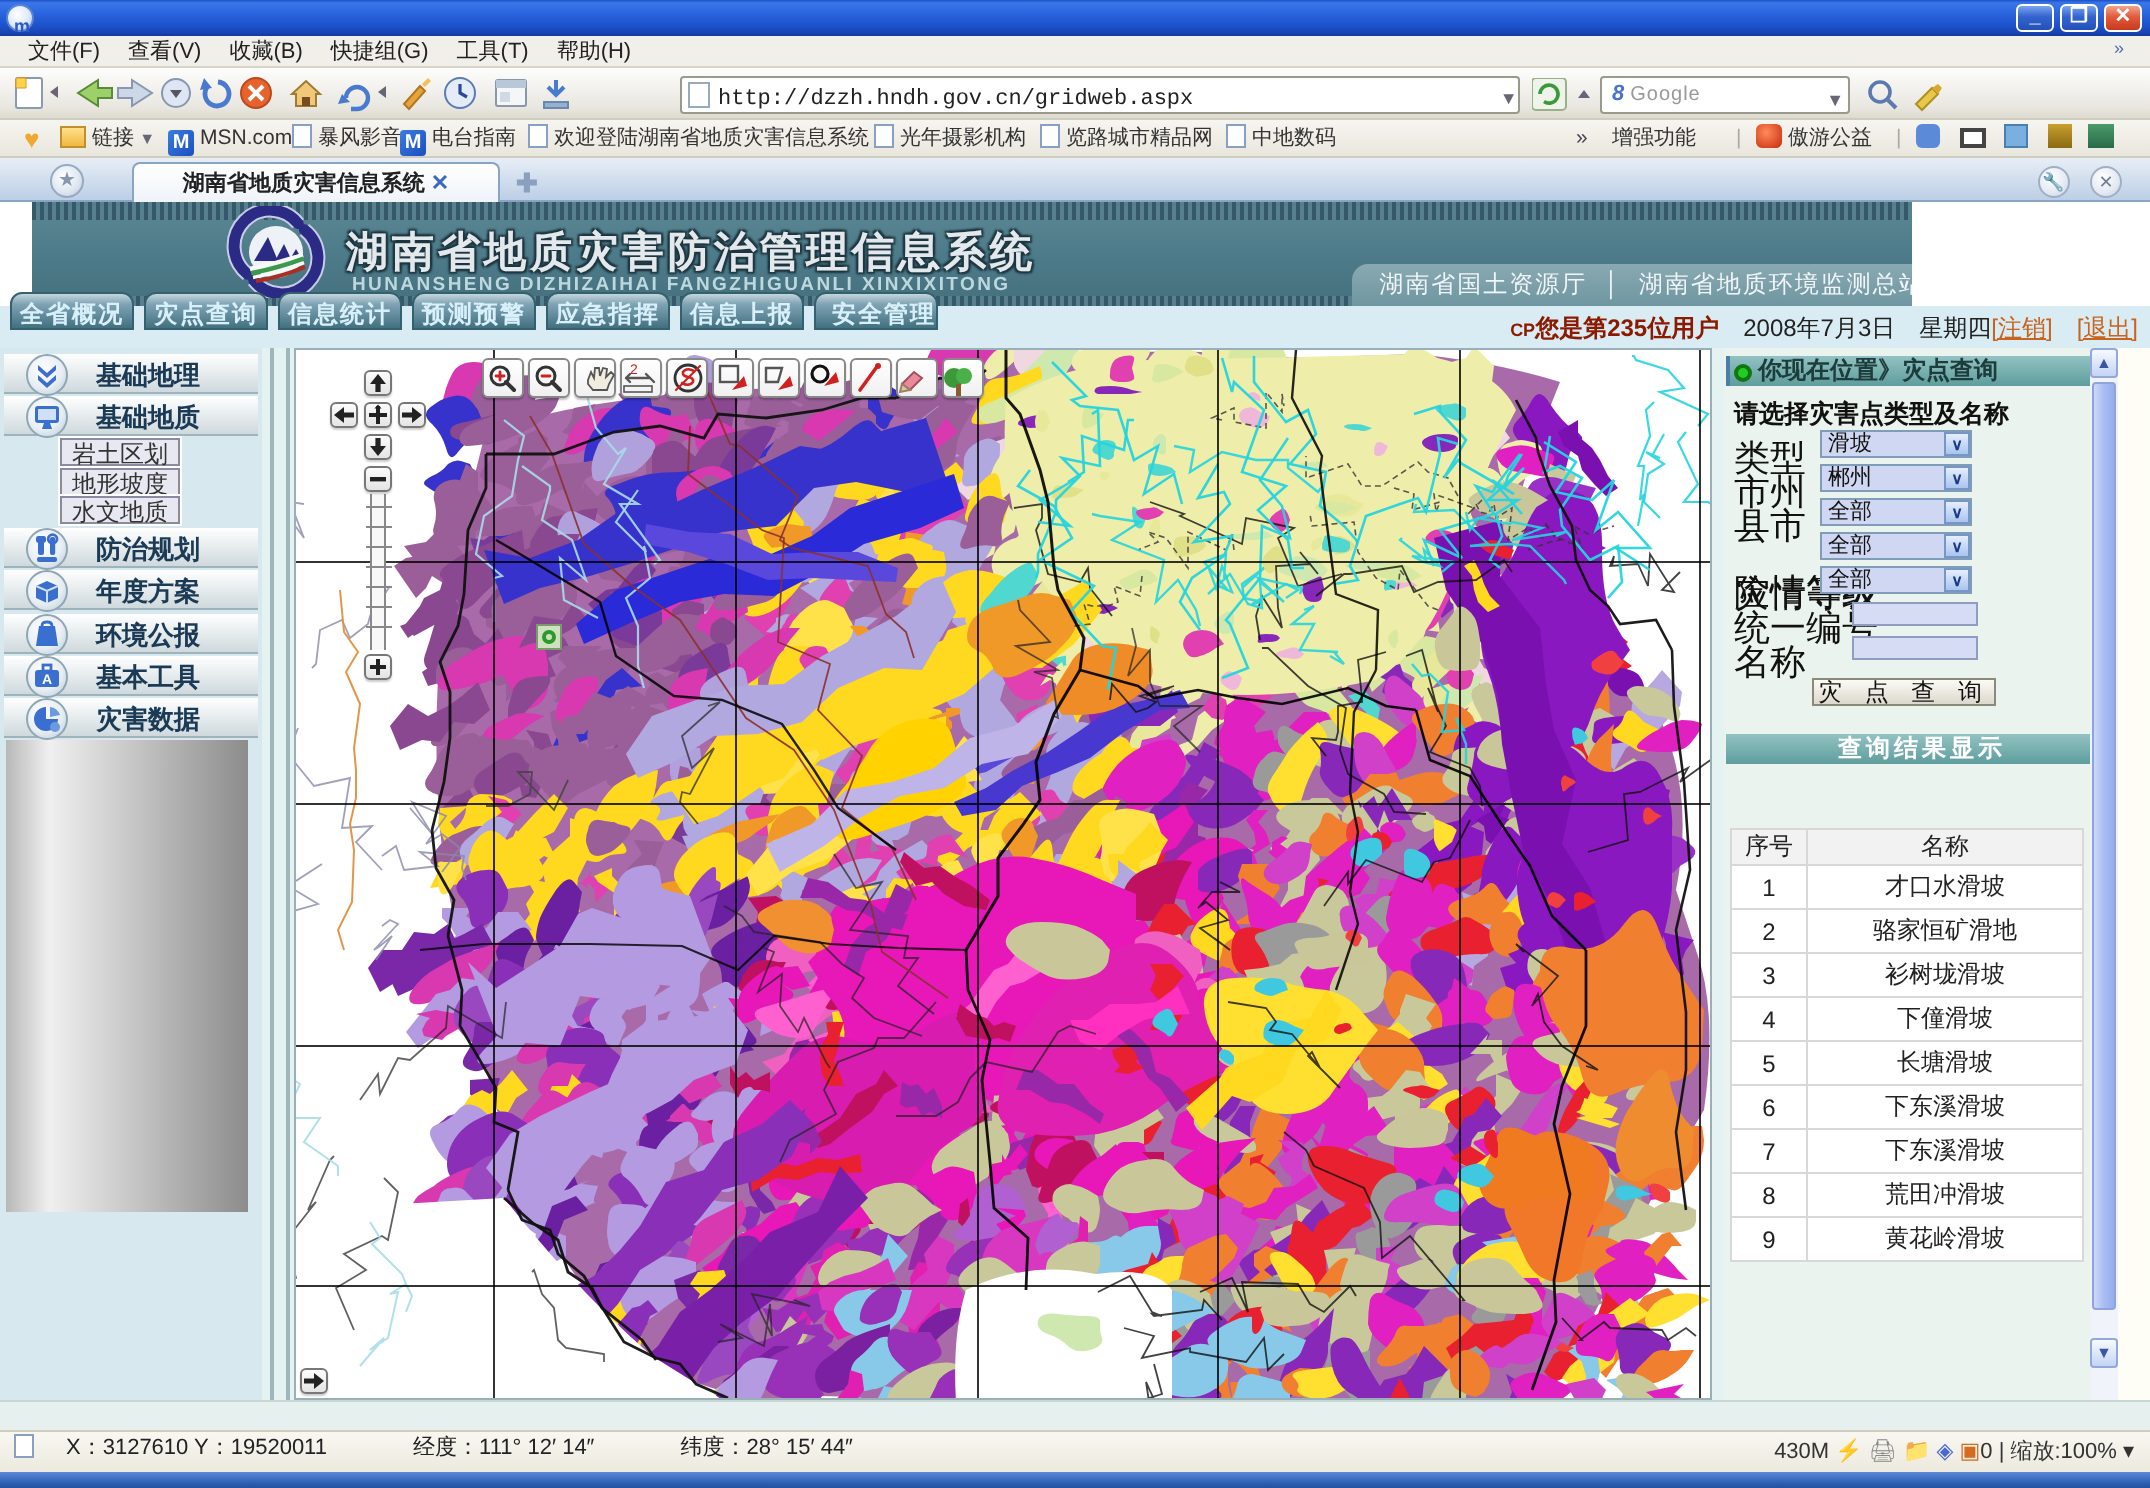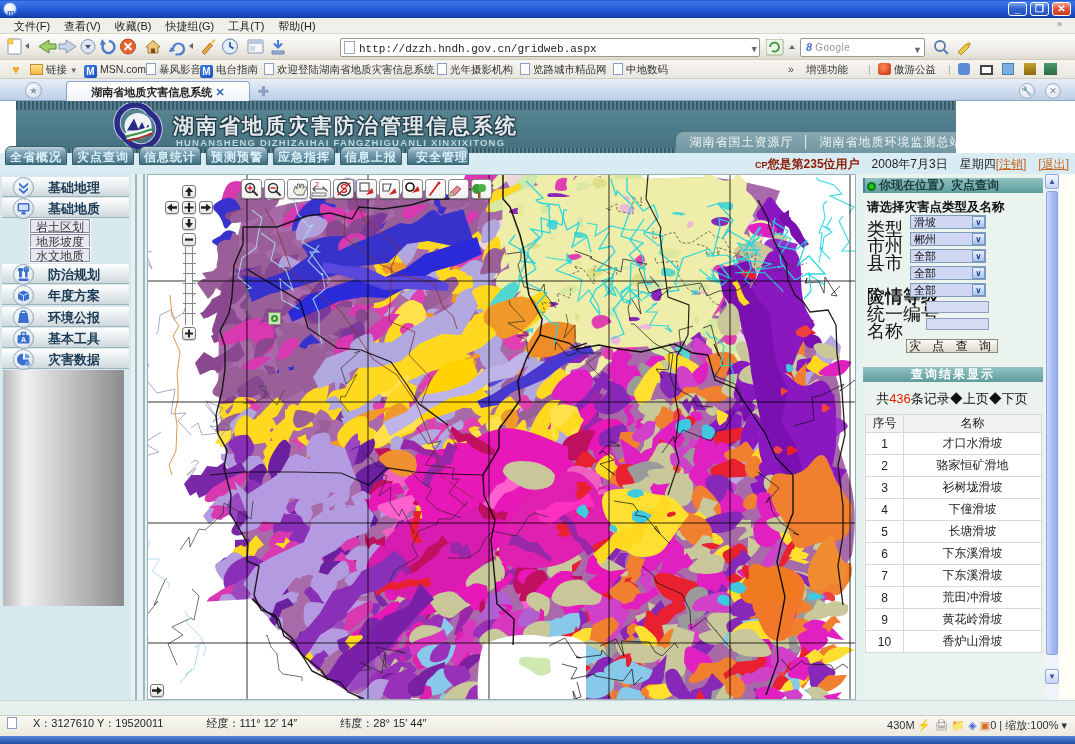--- a/index.html
+++ b/index.html
@@ -56,21 +56,21 @@
 #graypanel { position:absolute; left:3px; top:196px; width:121px; height:236px; background:linear-gradient(to right,#b8b8b8,#f0f0f0 18%,#8c8c8c); }
 
 
 #splitter { position:absolute; left:135px; top:0; width:10px; height:526px; background:#e4f2f2; border-left:2px solid #9fb6bd; border-right:2px solid #9fb6bd;}
 
 
 #mapwrap { position:absolute; left:147px; top:0; width:709px; height:526px; border:1px solid #9ab0b8; background:#ffffff; overflow:hidden;}
 
 
 #rpanel { position:absolute; left:862px; top:0; width:183px; height:526px; background:#ebf3ee; font-size:12px; color:#111;}
-.tealbar { position:absolute; left:1px; width:180px; height:15px; background:linear-gradient(to bottom,#93c2c2,#5f9d9d); }
+.tealbar { position:absolute; left:1px; width:196px; height:15px; background:linear-gradient(to bottom,#93c2c2,#5f9d9d); }
 #crumb { top:4px; line-height:15px; font-weight:bold; color:#1d3c3c; border-left:2px solid #4a7ea8;}
 #crumb .dot { display:inline-block; width:9px; height:9px; border-radius:50%; background:#22cc22; border:2px solid #107710; margin:0 3px 0 2px; vertical-align:-2px;}
 #resultbar { top:193px; text-align:center; color:#fff; font-weight:bold; letter-spacing:2px; line-height:15px;}
 .frow { position:absolute; left:5px; font-size:18px; color:#111; }
 .fsel { position:absolute; left:48px; width:76px; height:14px; background:#d0d7f2; border:1px solid #7f9db9; font-size:11px; line-height:12px; padding-left:3px; color:#111;}
 .fsel .da { position:absolute; right:0; top:0; width:13px; height:12px; background:linear-gradient(to bottom,#e6eefc,#aac4ee); border:1px solid #7696c8; font-size:8px; color:#1b3a8a; text-align:center; line-height:11px; font-weight:bold;}
 .finput { position:absolute; left:64px; width:63px; height:12px; background:#d6dcf4; border:1px solid #8f9dc0;}
 #qbtn { position:absolute; left:44px; top:165px; width:92px; height:14px; background:linear-gradient(to bottom,#fbfbf6,#dcd8cc); border:1px solid #8a8a7a; font-size:12px; letter-spacing:4px; text-align:center; line-height:13px; color:#111;}
 #cnt { position:absolute; left:0; top:216px; width:180px; text-align:center; font-size:13px; }
 #cnt b { color:#e02000; font-weight:normal;}
@@ -1542,21 +1542,20 @@
     <div class="frow" style="top:110px;">险情等级</div>
       <div class="fsel" style="top:92px;">全部<span class="da">∨</span></div>
     <div class="frow" style="top:111px;">灾情等级</div>
       <div class="fsel" style="top:109px;">全部<span class="da">∨</span></div>
     <div class="frow" style="top:128px;">统一编号</div>
       <div class="finput" style="top:127px;"></div>
     <div class="frow" style="top:145px;">名称</div>
       <div class="finput" style="top:144px;"></div>
     <div id="qbtn">灾 点 查 询</div>
     <div class="tealbar" id="resultbar">查询结果显示</div>
-    <div id="cnt">共<b>436</b>条记录◆上页◆下页</div>
     <table id="rtable">
       <tbody>
           <tr class="hd">
             <td class="c1">序号</td>
             <td>名称</td>
           </tr>
       <tr>
             <td>1</td>
             <td>才口水滑坡</td>
           </tr>
@@ -1584,24 +1583,20 @@
             <td>7</td>
             <td>下东溪滑坡</td>
           </tr>
       <tr>
             <td>8</td>
             <td>荒田冲滑坡</td>
           </tr>
       <tr>
             <td>9</td>
             <td>黄花岭滑坡</td>
-          </tr>
-      <tr>
-            <td>10</td>
-            <td>香炉山滑坡</td>
           </tr>
     </tbody>
       </table>
   </div>
   <div id="vscroll">
     <div class="sbarrow" style="top:0;">▲</div>
     <div id="vthumb"></div>
     <div class="sbarrow" style="top:495px;">▼</div>
   </div>
   <div id="rightmargin"></div>

